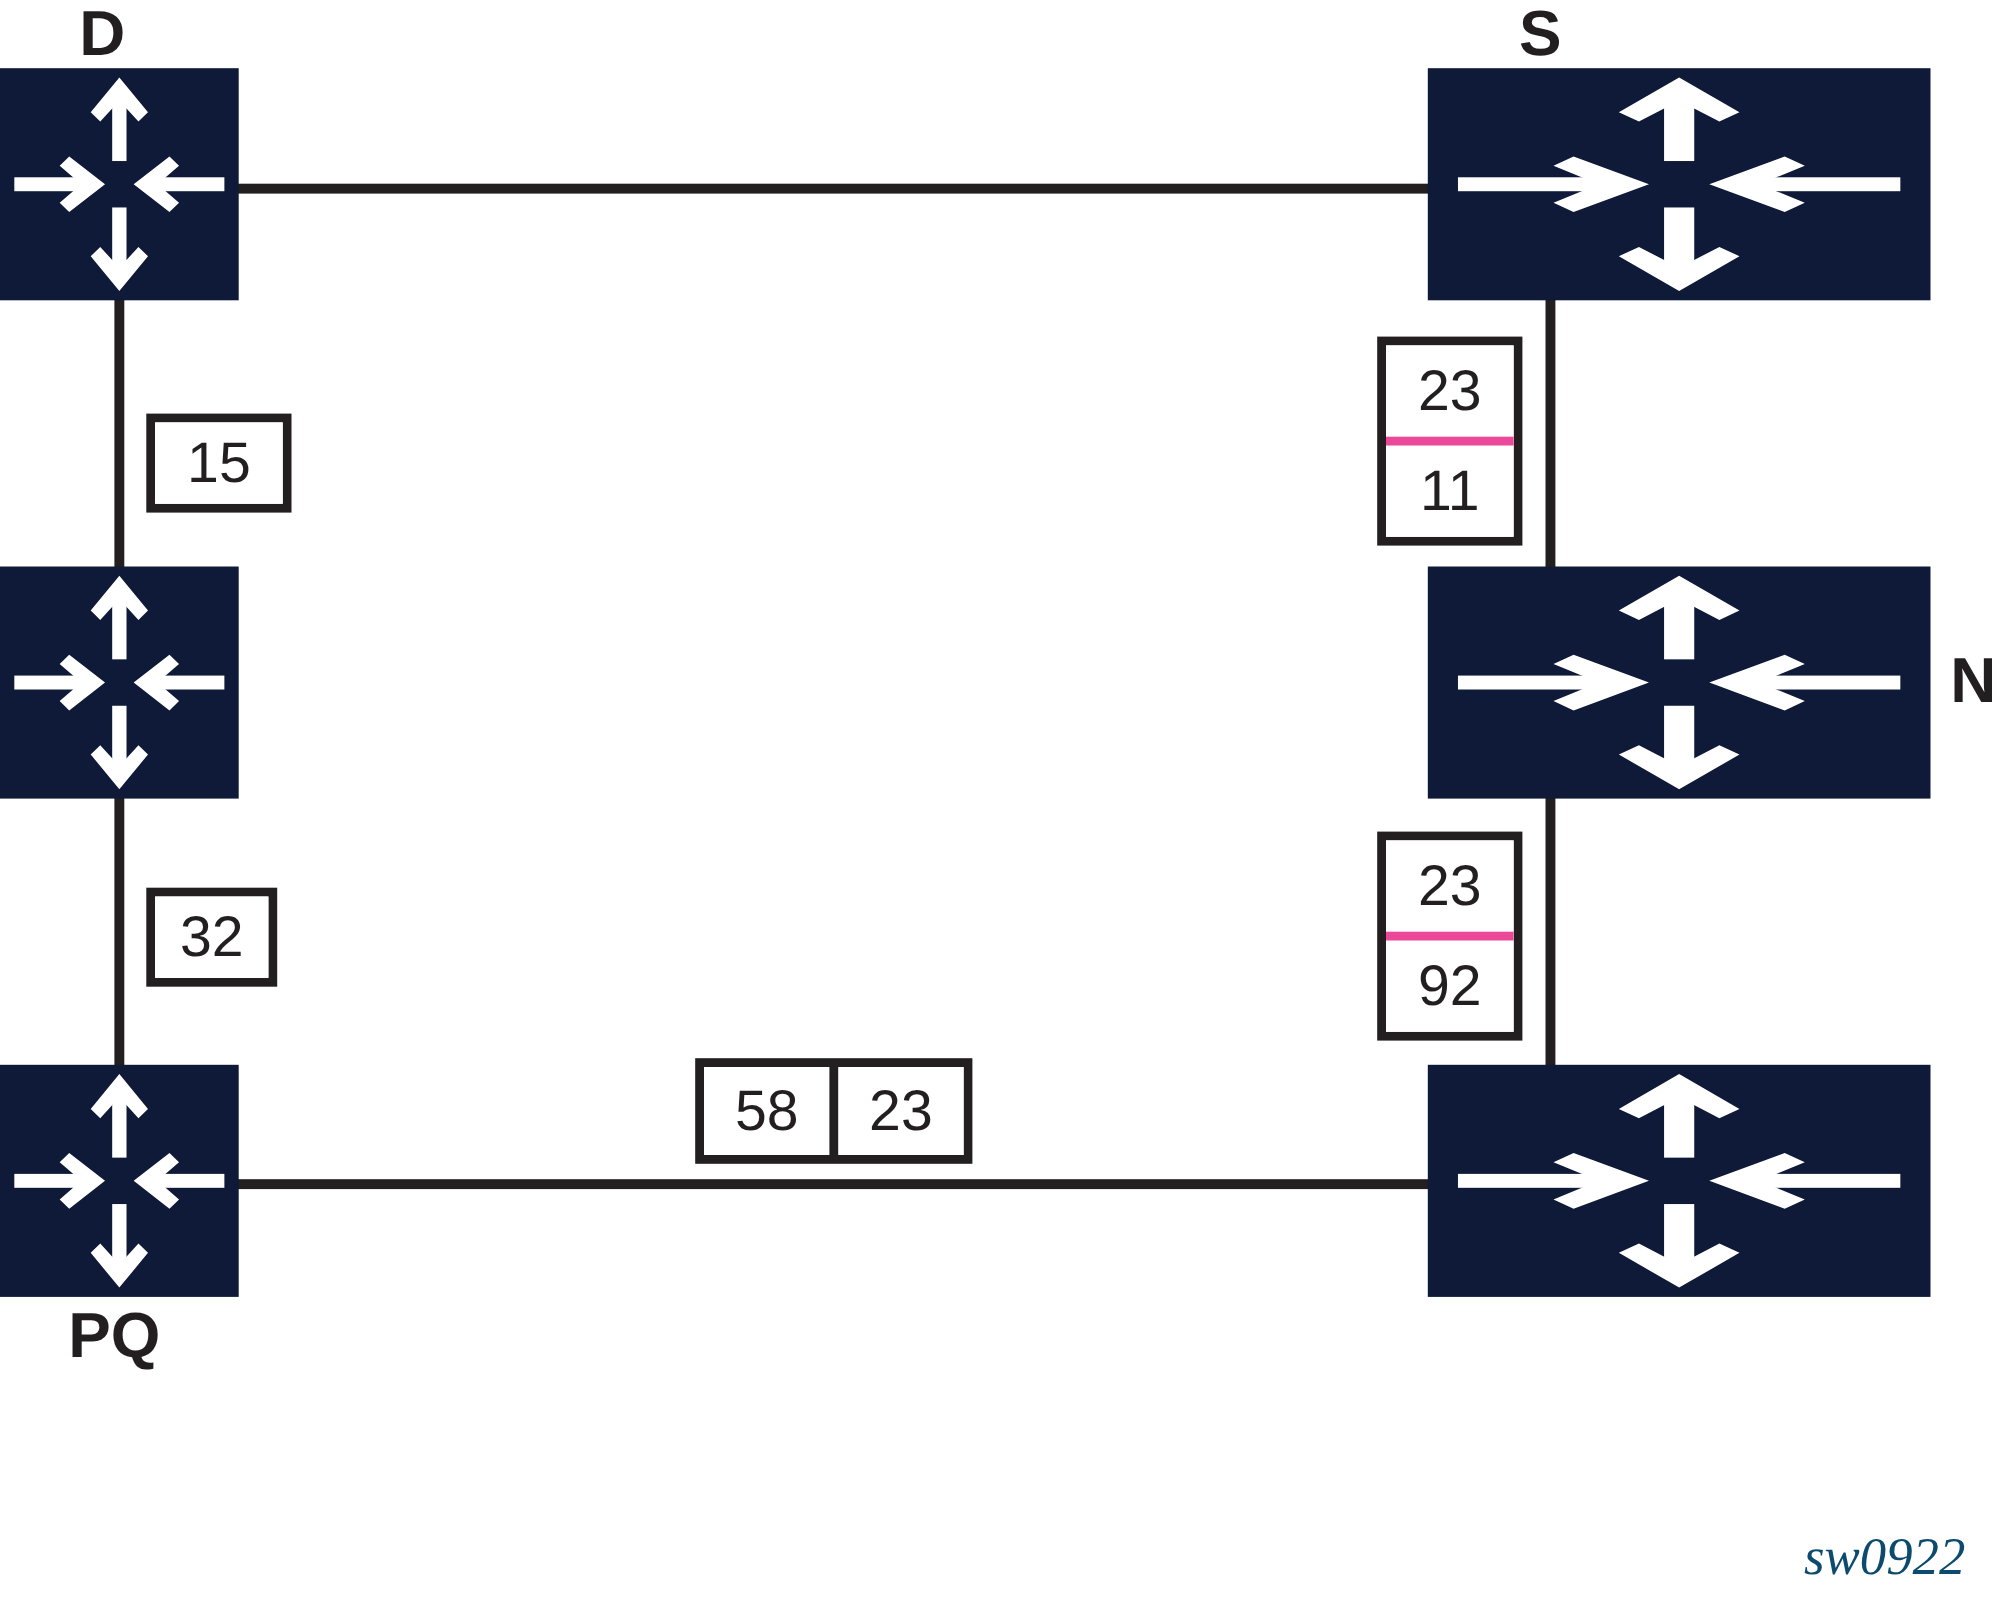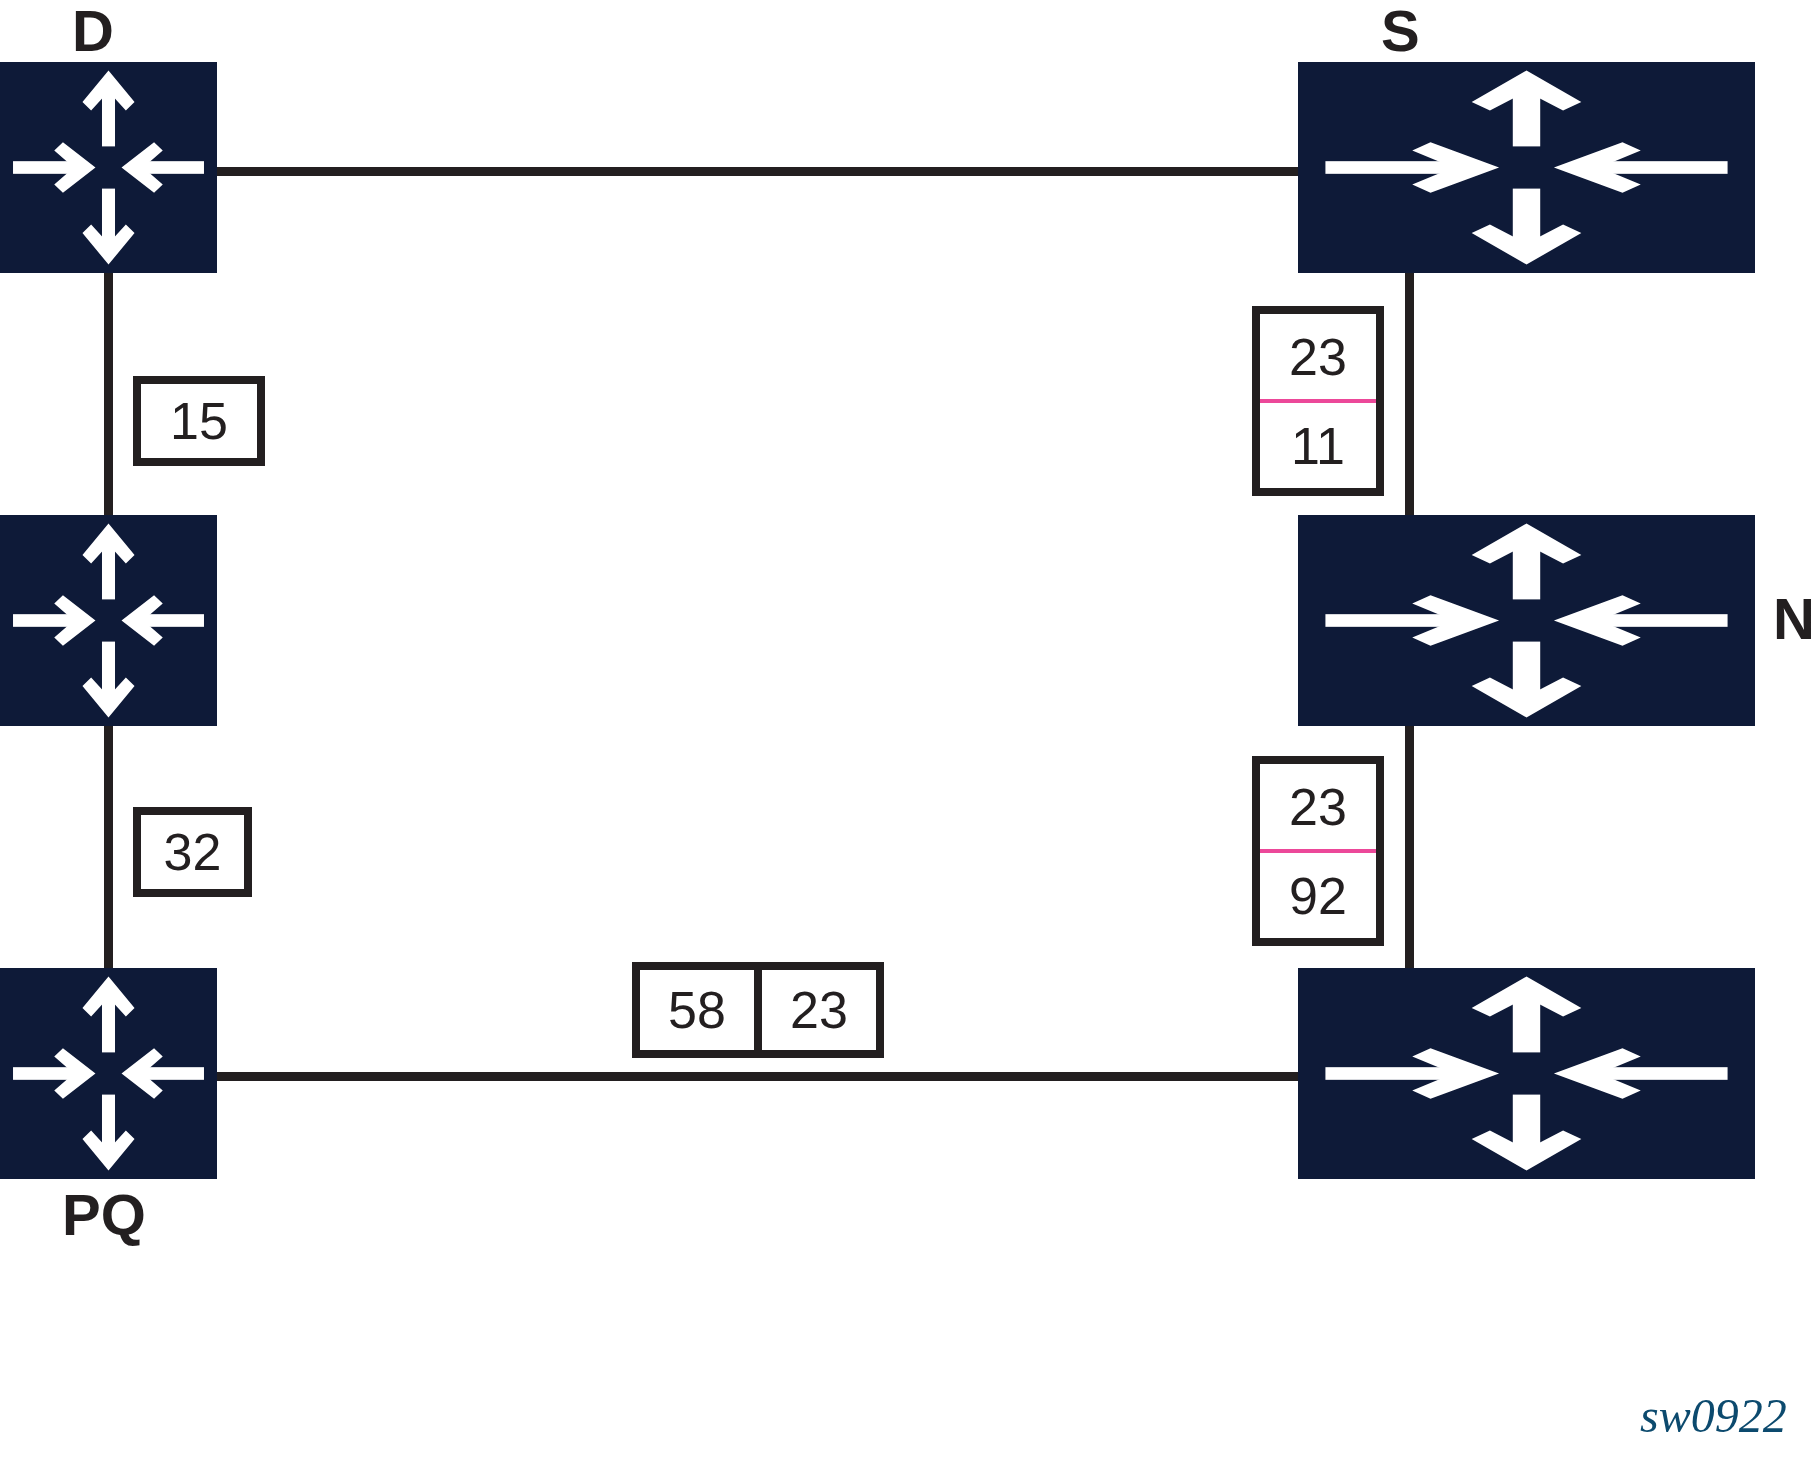--- a/index.html
+++ b/index.html
@@ -47,21 +47,21 @@
     display:flex;
     align-items:center;
     justify-content:center;
     font-family:"Liberation Sans",sans-serif;
     font-size:52px;
     color:#231f20;
     background:#ffffff;
     box-sizing:border-box;
     line-height:1;
   }
-  .labelbox.vert .cell + .cell{border-top:4px solid #ec4899;}
+  .labelbox.vert .cell + .cell{border-top:8px solid #ec4899;}
   .labelbox.horiz .cell + .cell{border-left:8px solid #231f20;}
   
   .watermark{
     position:absolute;
     font-family:"Liberation Serif",serif;
     font-style:italic;
     font-size:48px;
     color:#0c4a6e;
     white-space:nowrap;
   }

